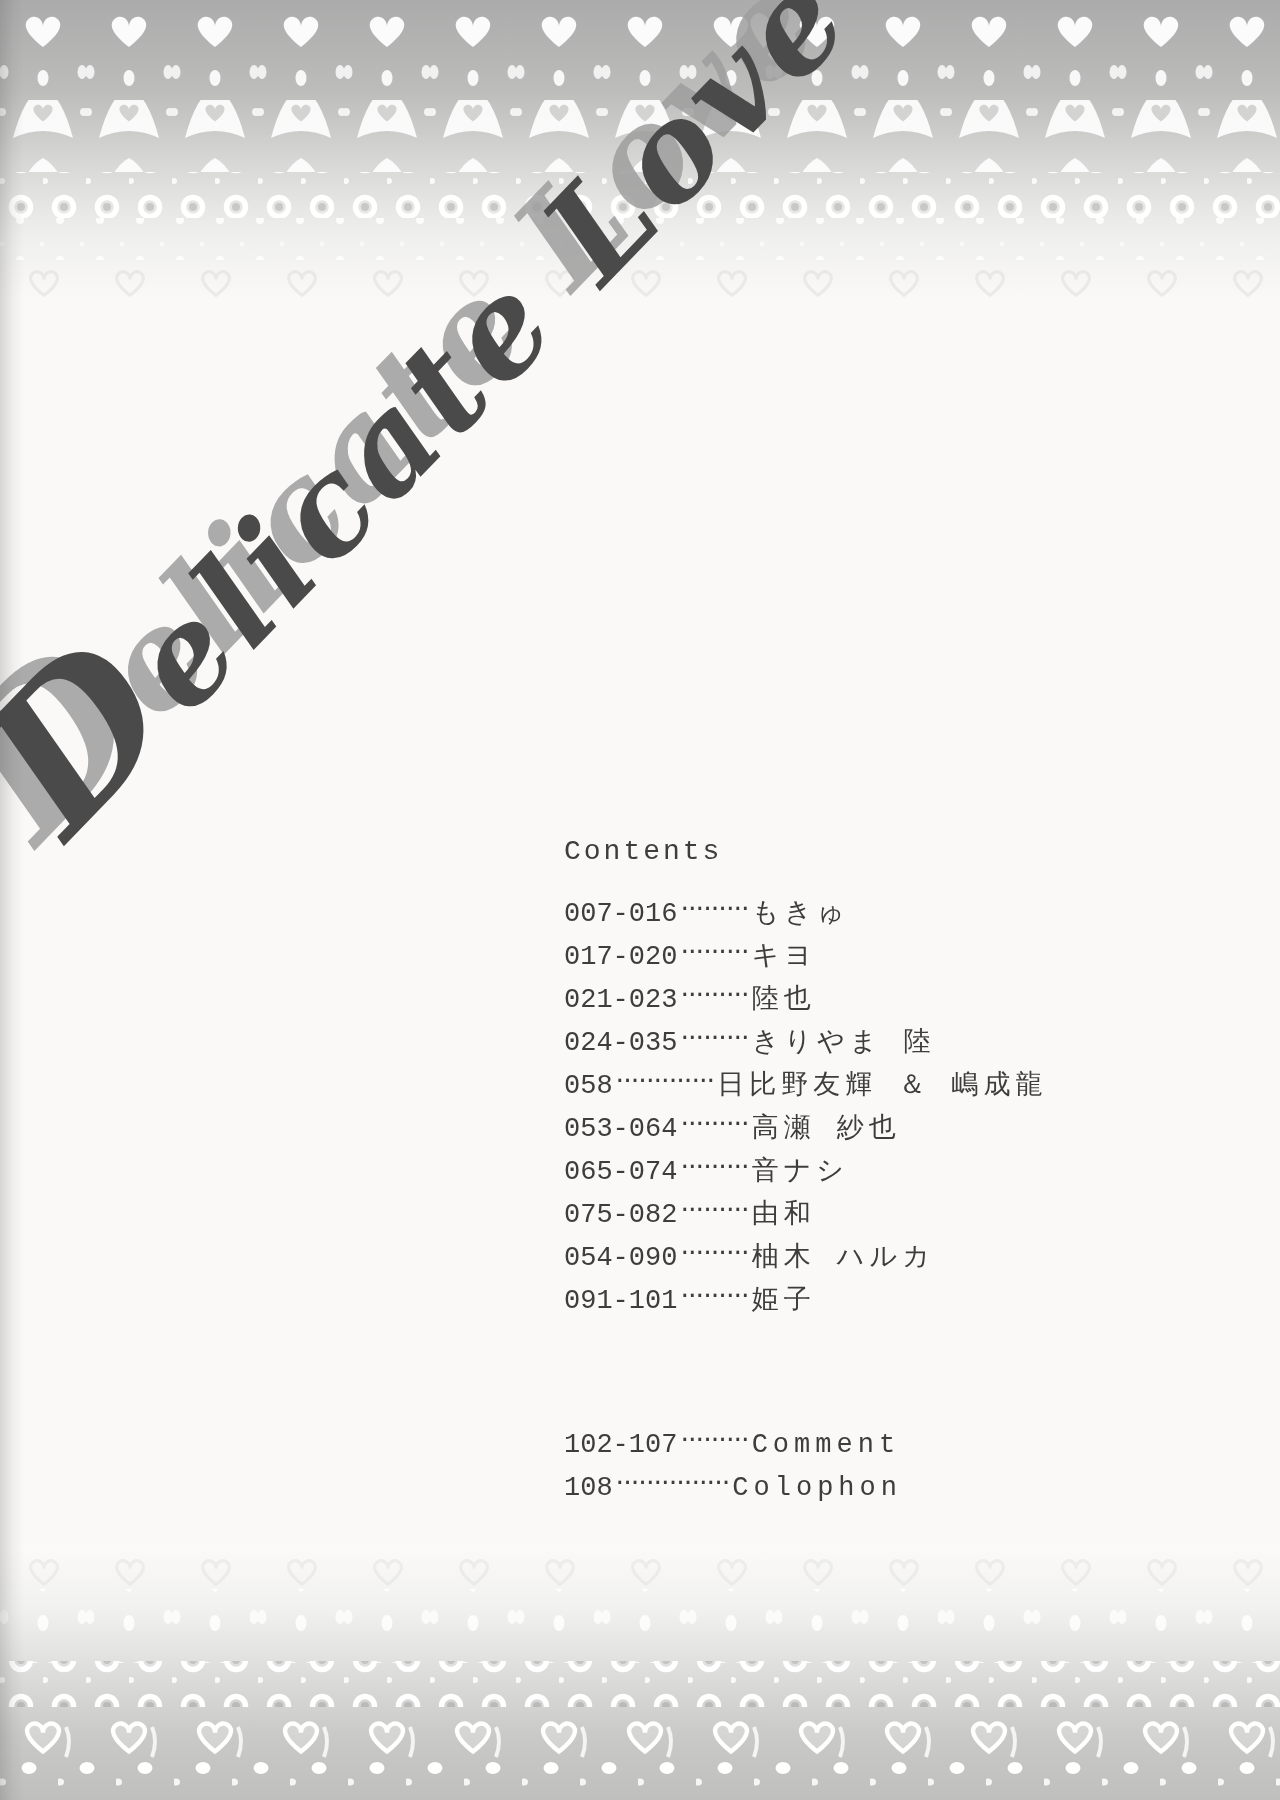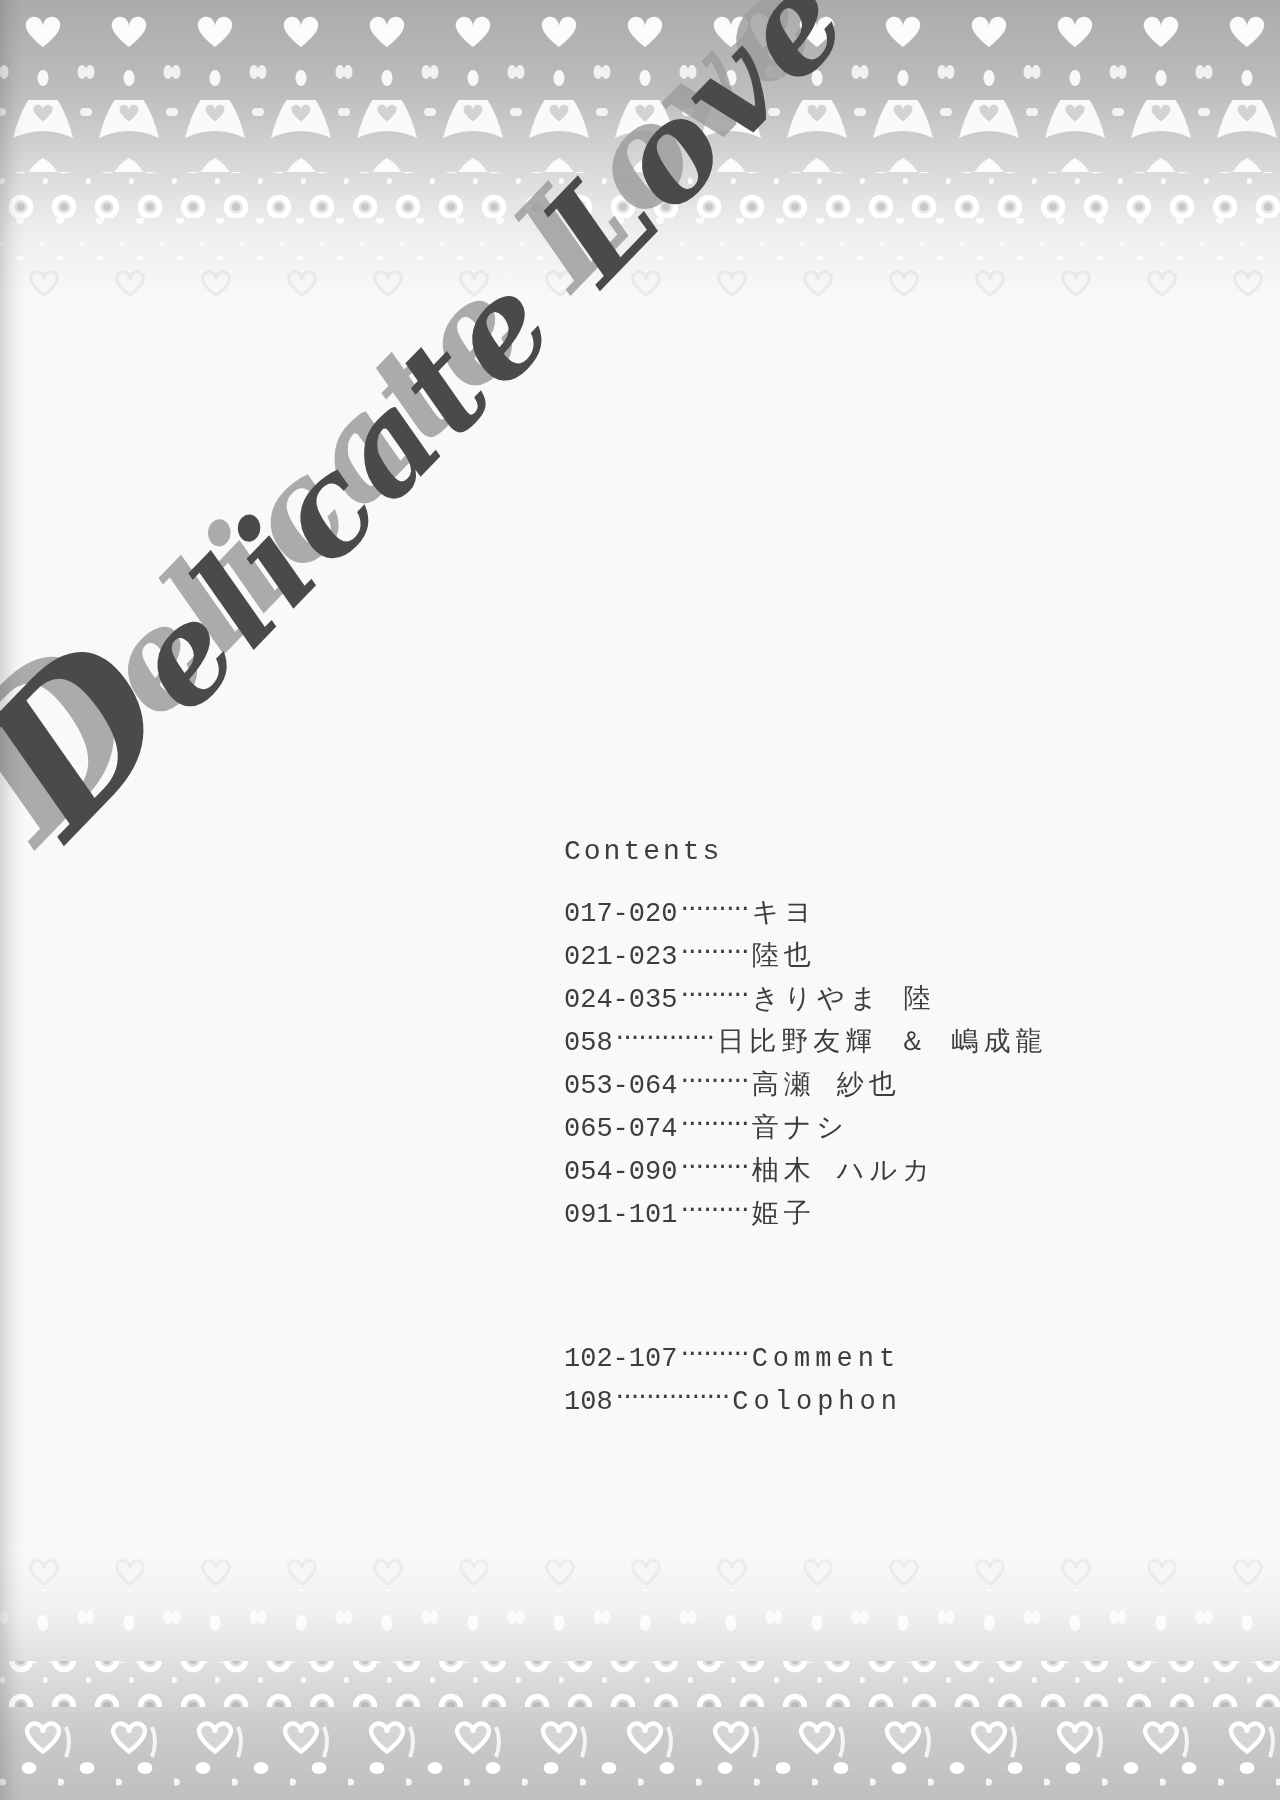--- a/index.html
+++ b/index.html
@@ -128,36 +128,42 @@
     <rect y="214" width="1280" height="41" fill="url(#pDotsBig)"></rect>
   </svg>
 
   <div class="title">Delicate Love</div>
 
   <div class="contents">
     <h2 class="contents-heading">Contents</h2>
 
     <div class="toc">
       <div class="toc-row">
+        <span class="toc-pages">007-016</span><span class="toc-dots">·········</span><span class="toc-name">もきゅ</span>
+      </div>
+      <div class="toc-row">
         <span class="toc-pages">017-020</span><span class="toc-dots">·········</span><span class="toc-name">キヨ</span>
       </div>
       <div class="toc-row">
         <span class="toc-pages">021-023</span><span class="toc-dots">·········</span><span class="toc-name">陸也</span>
       </div>
       <div class="toc-row">
         <span class="toc-pages">024-035</span><span class="toc-dots">·········</span><span class="toc-name">きりやま 陸</span>
       </div>
       <div class="toc-row">
         <span class="toc-pages">058</span><span class="toc-dots">·············</span><span class="toc-name">日比野友輝 ＆ 嶋成龍</span>
       </div>
       <div class="toc-row">
         <span class="toc-pages">053-064</span><span class="toc-dots">·········</span><span class="toc-name">高瀬 紗也</span>
       </div>
       <div class="toc-row">
         <span class="toc-pages">065-074</span><span class="toc-dots">·········</span><span class="toc-name">音ナシ</span>
+      </div>
+      <div class="toc-row">
+        <span class="toc-pages">075-082</span><span class="toc-dots">·········</span><span class="toc-name">由和</span>
       </div>
       <div class="toc-row">
         <span class="toc-pages">054-090</span><span class="toc-dots">·········</span><span class="toc-name">柚木 ハルカ</span>
       </div>
       <div class="toc-row">
         <span class="toc-pages">091-101</span><span class="toc-dots">·········</span><span class="toc-name">姫子</span>
       </div>
     </div>
 
     <div class="toc toc-footer">

